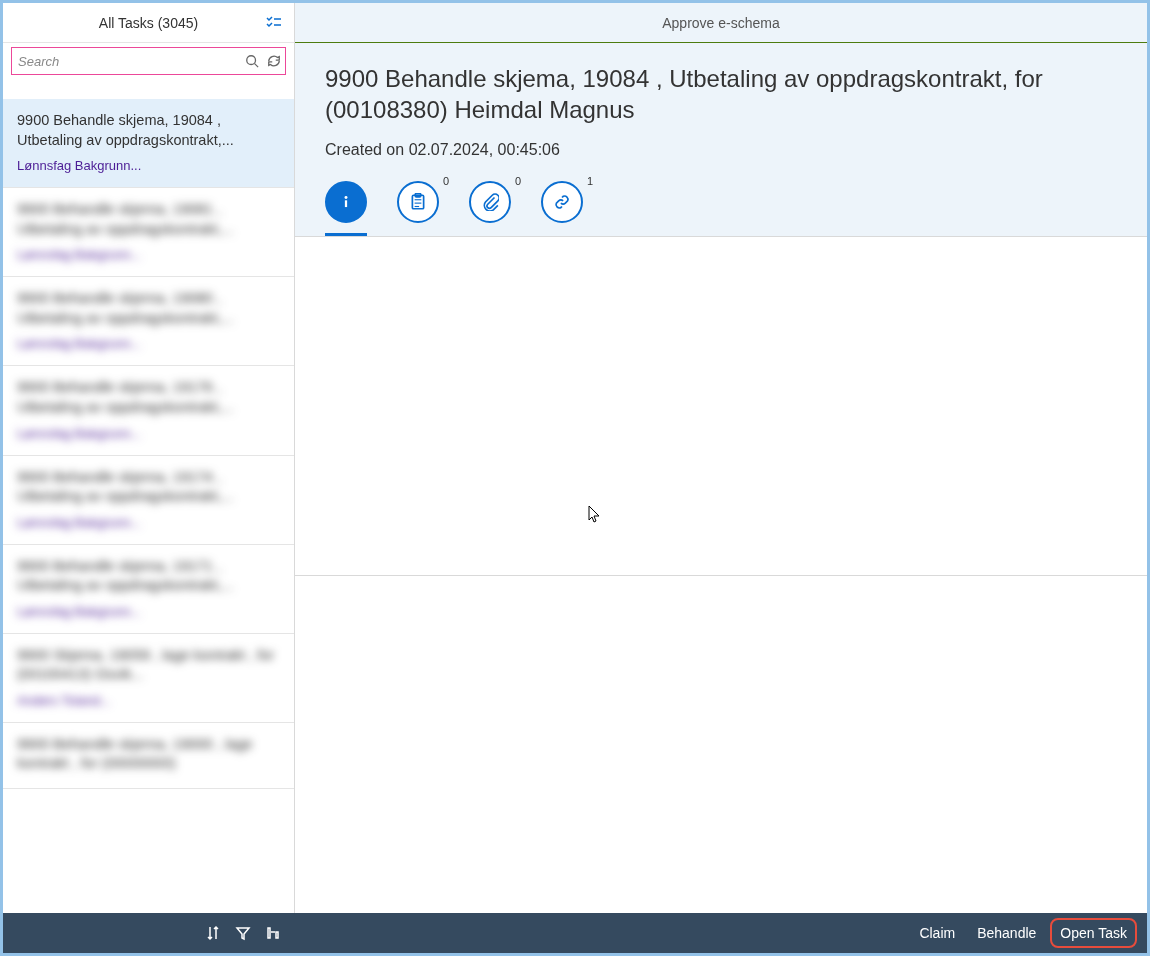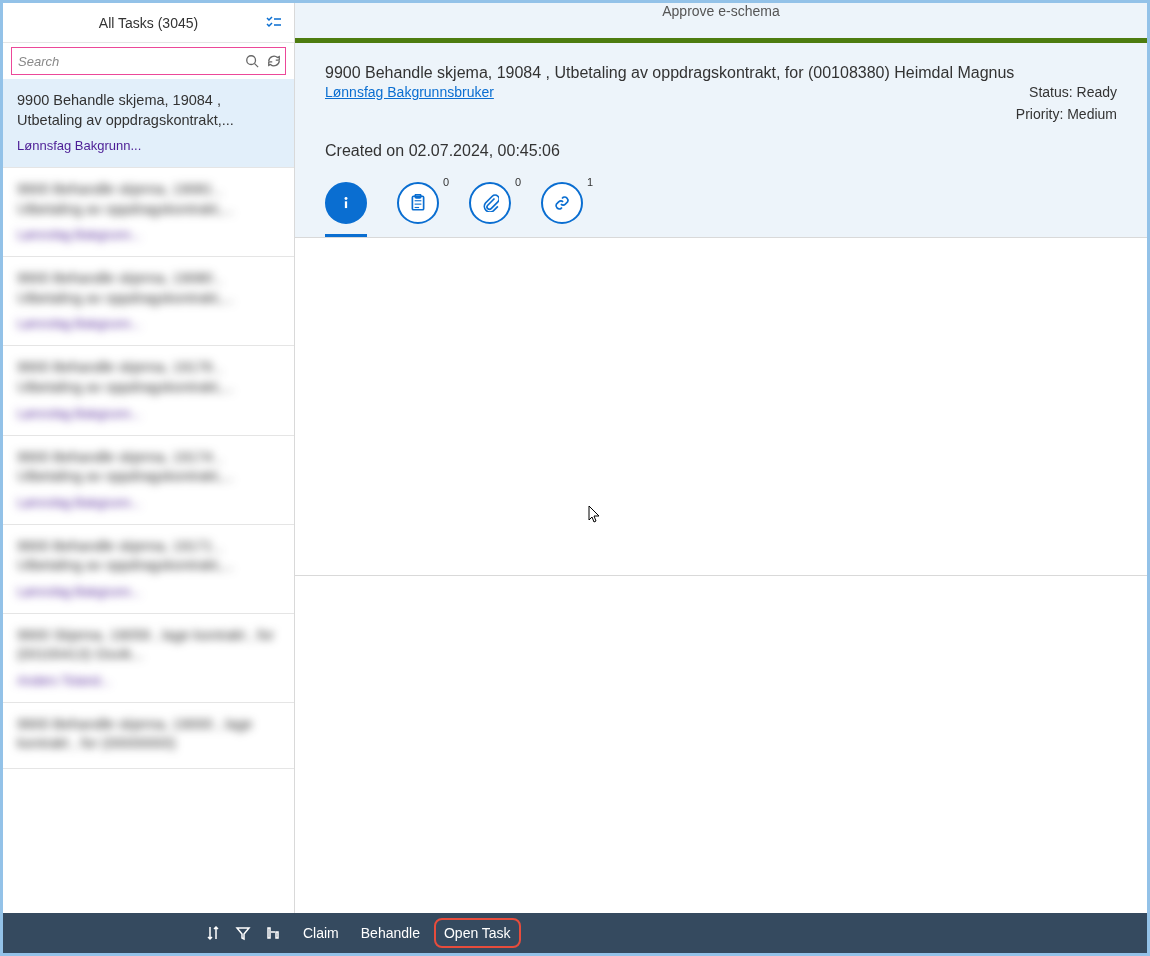--- a/index.html
+++ b/index.html
@@ -9,49 +9,49 @@
     .sidebar { width: 292px; border-right: 1px solid #d9d9d9; display: flex; flex-direction: column; background: #fff; }
     .sidebar-header { height: 40px; display: flex; align-items: center; justify-content: center; position: relative; border-bottom: 1px solid #e5e5e5; }
     .sidebar-title { font-size: 14px; color: #333; }
     .sidebar-multiselect { position: absolute; right: 12px; color: #0a6ed1; cursor: pointer; }
     .search-bar-row { padding: 4px 8px; display: flex; align-items: center; }
     .search-wrap { flex: 1; position: relative; border: 1px solid #ec4899; height: 28px; display: flex; align-items: center; background: #fff; }
     .search-input { border: none; outline: none; font-size: 13px; font-style: italic; color: #666; padding: 0 6px; flex: 1; }
     .search-input::placeholder { font-style: italic; color: #888; }
     .search-icon-btn { background: none; border: none; cursor: pointer; padding: 0 4px; color: #666; }
     .refresh-btn { background: none; border: none; cursor: pointer; padding: 0 4px; color: #666; }
-    .task-list { flex: 1; overflow-y: auto; }
+    .task-list { flex: 1; overflow-y: auto; margin-top: 20px; }
     .task-list::-webkit-scrollbar { width: 8px; }
     .task-list::-webkit-scrollbar-thumb { background: #b3b3b3; }
     .task-item { border-bottom: 1px solid #e5e5e5; padding: 12px 14px 14px; cursor: pointer; }
     .task-item.selected { background: #e2effa; }
     .task-item-title { font-size: 14.5px; color: #333; line-height: 1.35; display: -webkit-box; -webkit-line-clamp: 2; -webkit-box-orient: vertical; overflow: hidden; }
     .task-item-sub { font-size: 13px; color: #4c1d95; margin-top: 8px; white-space: nowrap; overflow: hidden; text-overflow: ellipsis; }
     .task-item.blurred .task-item-title, .task-item.blurred .task-item-sub { filter: blur(4px); }
     .content { flex: 1; display: flex; flex-direction: column; background: #fff; overflow: hidden; }
-    .content-header { height: 40px; display: flex; justify-content: center; background: #edf4fa; border-bottom: 5px solid #4d7c0f; }
+    .content-header { height: 40px; display: flex; align-items: center; justify-content: center; background: #edf4fa; border-bottom: 1px solid #4d7c0f; }
     .content-header-title { font-size: 14px; color: #555; }
     .detail-top { background: #edf4fa; padding: 20px 30px 0 30px; border-bottom: 1px solid #d9d9d9; }
-    .detail-title { font-size: 16px; color: #333; line-height: 1.3; }
+    .detail-title { font-size: 24px; color: #333; line-height: 1.3; margin-bottom: 16px; }
     .detail-meta-row { display: flex; justify-content: space-between; align-items: flex-start; margin-bottom: 14px; }
     .detail-author { color: #0a6ed1; font-size: 14px; }
     .detail-status { text-align: right; font-size: 14px; color: #333; }
     .detail-status div { margin-bottom: 6px; }
     .detail-created { font-size: 16px; color: #333; margin-bottom: 22px; }
     .detail-tabs { display: flex; align-items: center; gap: 30px; padding-bottom: 0; }
     .tab-btn { width: 42px; height: 42px; border-radius: 50%; border: 2px solid #0a6ed1; background: #fff; color: #0a6ed1; display: flex; align-items: center; justify-content: center; cursor: pointer; position: relative; }
     .tab-btn.active { background: #0a6ed1; color: #fff; }
     .tab-badge { position: absolute; top: -8px; right: -12px; font-size: 11px; color: #333; }
     .tab-underline { height: 3px; background: #0a6ed1; margin-top: 10px; width: 42px; }
     .tab-group { display: flex; flex-direction: column; align-items: center; }
     .detail-body { flex: 1; background: #fff; }
     .footer { height: 40px; background: #2c3e50; background: #354a5f; display: flex; align-items: center; }
     .footer-left { width: 292px; display: flex; justify-content: flex-end; align-items: center; gap: 14px; padding-right: 14px; }
     .footer-icon-btn { background: none; border: none; color: #fff; cursor: pointer; font-size: 14px; }
-    .footer-right { flex: 1; display: flex; align-items: center; gap: 6px; padding-right: 10px; }
+    .footer-right { flex: 1; display: flex; justify-content: flex-end; align-items: center; gap: 6px; padding-right: 10px; }
     .footer-action { background: none; border: none; color: #fff; font-size: 14px; cursor: pointer; padding: 6px 8px; }
     .footer-action.highlight { border: 2px solid #e74c3c; border-radius: 8px; padding: 5px 8px; }
     .cursor-arrow { position: absolute; left: 588px; top: 505px; pointer-events: none; }
     svg { display: block; }
   </style>
 </head>
 <body>
 
 <div class="app-border">
   <div class="main-wrap">
@@ -113,27 +113,20 @@
             <div class="task-item-title">9900 Behandle skjema, 19000 , lage kontrakt , for (00000000)</div>
           </div>
         </div>
     </div>
     <div class="content">
       <div class="content-header">
         <span class="content-header-title">Approve e-schema</span>
       </div>
       <div class="detail-top">
         <div class="detail-title">9900 Behandle skjema, 19084 , Utbetaling av oppdragskontrakt, for (00108380) Heimdal Magnus</div>
-        <div class="detail-meta-row">
-          <a class="detail-author" href="#">Lønnsfag Bakgrunnsbruker</a>
-          <div class="detail-status">
-            <div><span>Status:</span> <span>Ready</span></div>
-            <div><span>Priority:</span> <span>Medium</span></div>
-          </div>
-        </div>
         <div class="detail-created"><span>Created on</span> <span>02.07.2024, 00:45:06</span></div>
         <div class="detail-tabs">
           <div class="tab-group">
             <button class="tab-btn active">
               <span>
                   <svg width="18" height="18" viewBox="0 0 16 16">
                     <circle cx="8" cy="4" r="1.3" fill="#fff"></circle>
                     <rect x="7" y="6.5" width="2" height="6" fill="#fff"></rect>
                   </svg>
                 </span>

